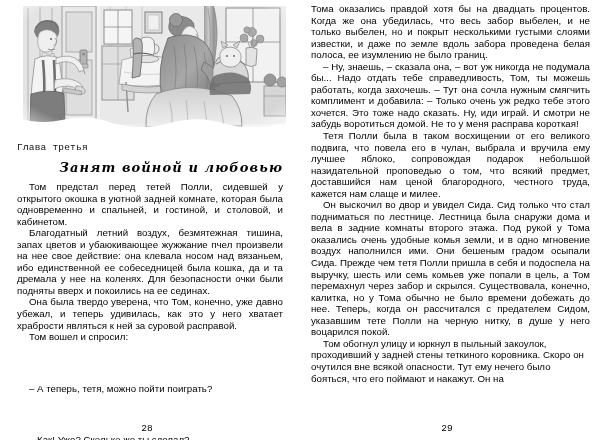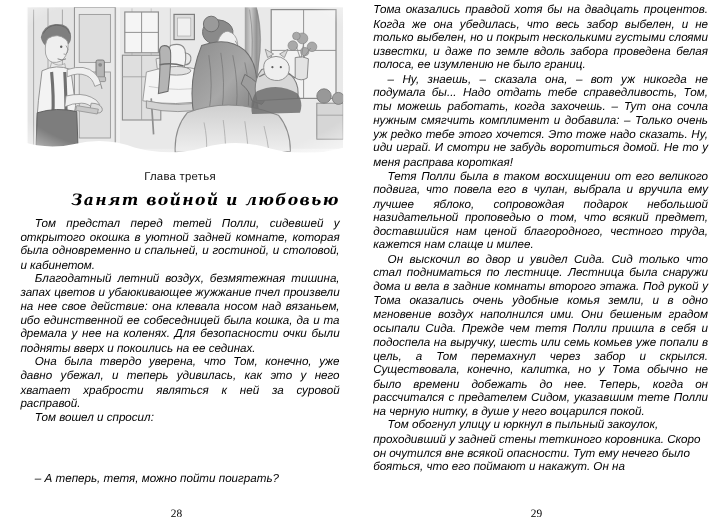--- a/index.html
+++ b/index.html
@@ -41,26 +41,25 @@
     width: 272px;
     height: 131px;
     margin: 2px 0 0 1px;
     overflow: hidden;
     background: #ffffff;
   }
   .illu-svg { display: block; }
 
   
   .chapter-kicker {
-    text-align: center;
     font-size: 9.5px;
     letter-spacing: .2px;
     color: #111;
     margin-top: 9px;
-    font-family: Liberation Sans, sans-serif;
+    font-family: Liberation Mono, monospace;
   }
   .chapter-title {
     text-align: right;
     font-family: "DejaVu Serif", serif;
     font-style: italic;
     font-size: 13px;
     font-weight: 700;
     letter-spacing: 1.1px;
     margin-top: 7px;
     margin-bottom: 2px;
@@ -68,42 +67,41 @@
   }
 
   
   .body-text {
     font-family: "Liberation Sans", sans-serif;
     font-size: 9.7px;
     line-height: 11.55px;
     text-align: justify;
     text-justify: inter-word;
     color: #000;
-    font-style: italic;
     -webkit-font-smoothing: none;
   }
   .page-left .body-text { margin-top: 6px; }
   .page-right .body-text { margin-top: 3px; }
   .body-text p {
     margin: 0;
     text-indent: 12px;
   }
   .body-text p.noindent { text-indent: 0; }
   .body-text p.dialogue { text-indent: 12px; margin-top: 40px; }
   .body-text p:last-child { text-align: left; }
 
   
   .folio {
     position: absolute;
     bottom: 6px;
     left: 0;
     right: 6px;
     text-align: center;
     font-size: 9.5px;
-    font-family: Liberation Serif, serif;
+    font-family: Liberation Mono, monospace;
     color: #000;
   }
 </style>
 </head>
 <body>
 
 <div class="spread">
 
   <div class="page page-left">
 

